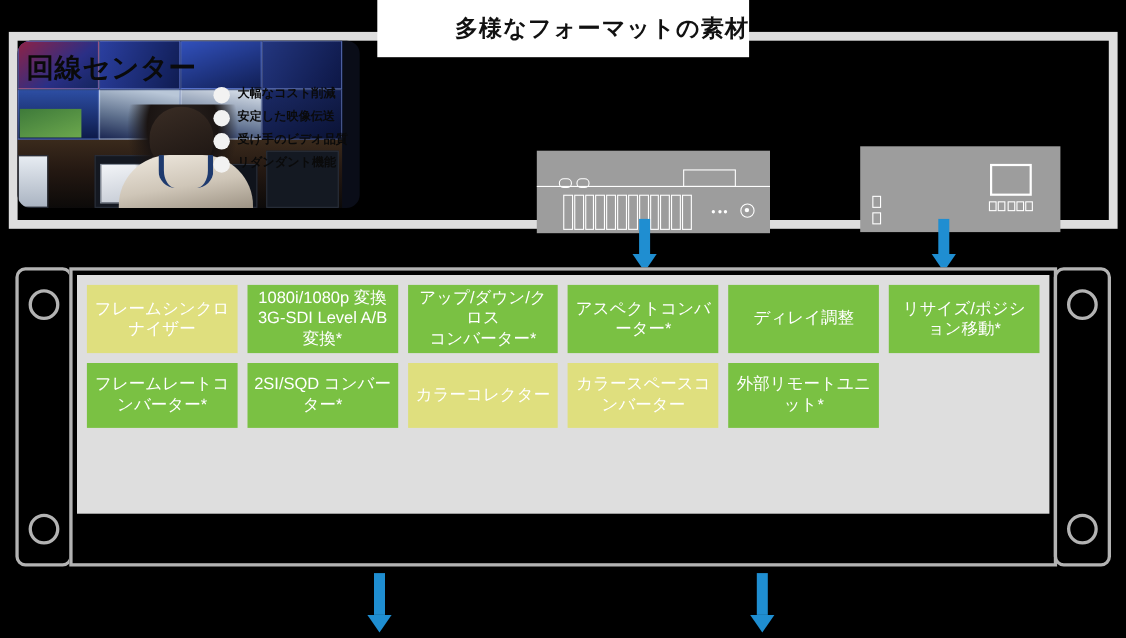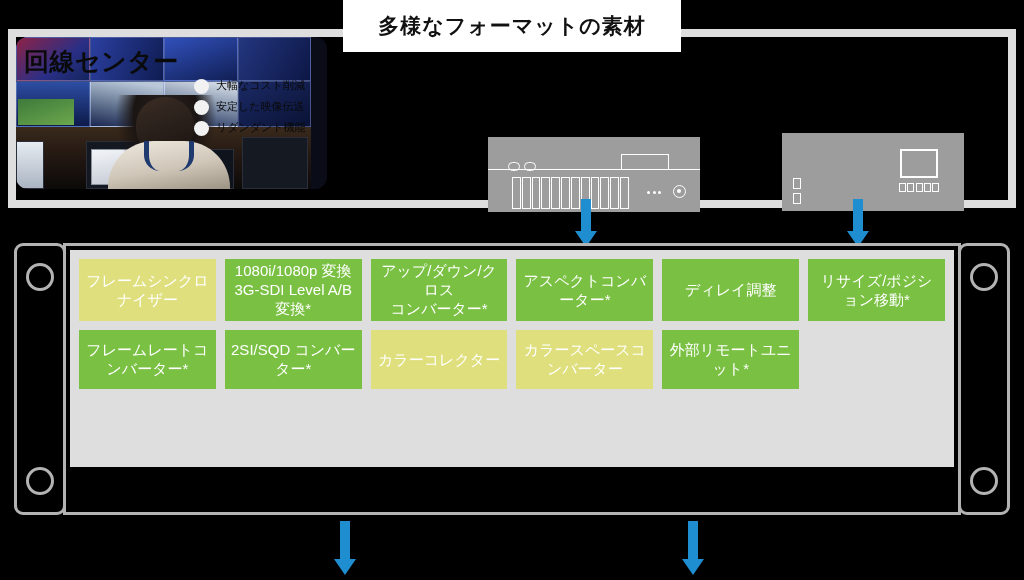--- a/index.html
+++ b/index.html
@@ -137,21 +137,21 @@
     position: absolute;
     left: 176px;
     top: 38px;
     width: 130px;
   }
   .thumb-bullet {
     position: relative;
     height: 21px;
     padding-left: 24px;
     font-size: 11px;
-    font-weight: 400;
+    font-weight: 700;
     color: #0a0a0a;
     white-space: nowrap;
     overflow: hidden;
     line-height: 21px;
   }
   .thumb-bullet .dot {
     position: absolute;
     left: 2px;
     top: 4px;
     width: 15px;
@@ -273,21 +273,21 @@
   
   .banner {
     position: absolute;
     left: 343px;
     top: 0px;
     width: 338px;
     height: 52px;
     background: #ffffff;
     display: flex;
     align-items: center;
-    justify-content: center;
+    justify-content: flex-end;
   }
   .banner span {
     font-size: 21px;
     font-weight: 700;
     color: #111111;
     letter-spacing: 1px;
     white-space: nowrap;
   }
 
   
@@ -445,20 +445,24 @@
         <div class="thumb-bullet">
           <span class="dot"></span>
           <span>大幅なコスト削減</span>
         </div>
         <div class="thumb-bullet">
           <span class="dot"></span>
           <span>安定した映像伝送</span>
         </div>
         <div class="thumb-bullet">
           <span class="dot"></span>
+          <span>受け手のビデオ品質</span>
+        </div>
+        <div class="thumb-bullet">
+          <span class="dot"></span>
           <span>リダンダント機能</span>
         </div>
       </div>
     </div>
 
     <div class="device dev-a">
       <div class="split"></div>
       <div class="pill-pair">
           <i></i>
           <i></i>

